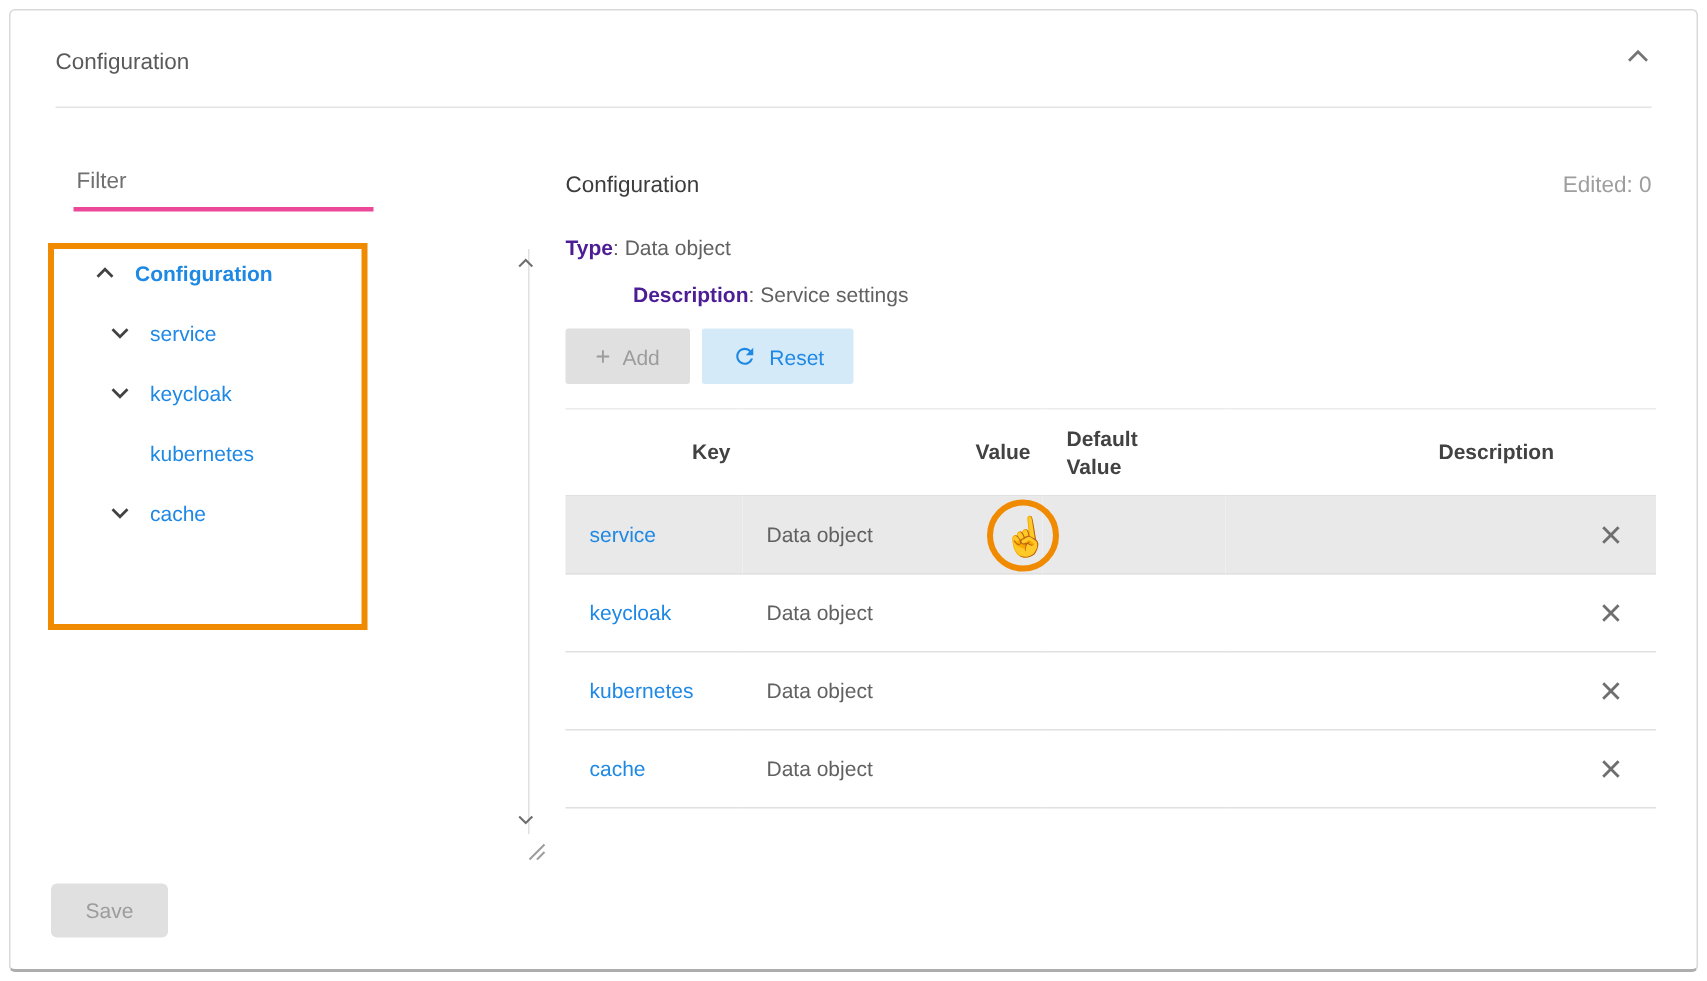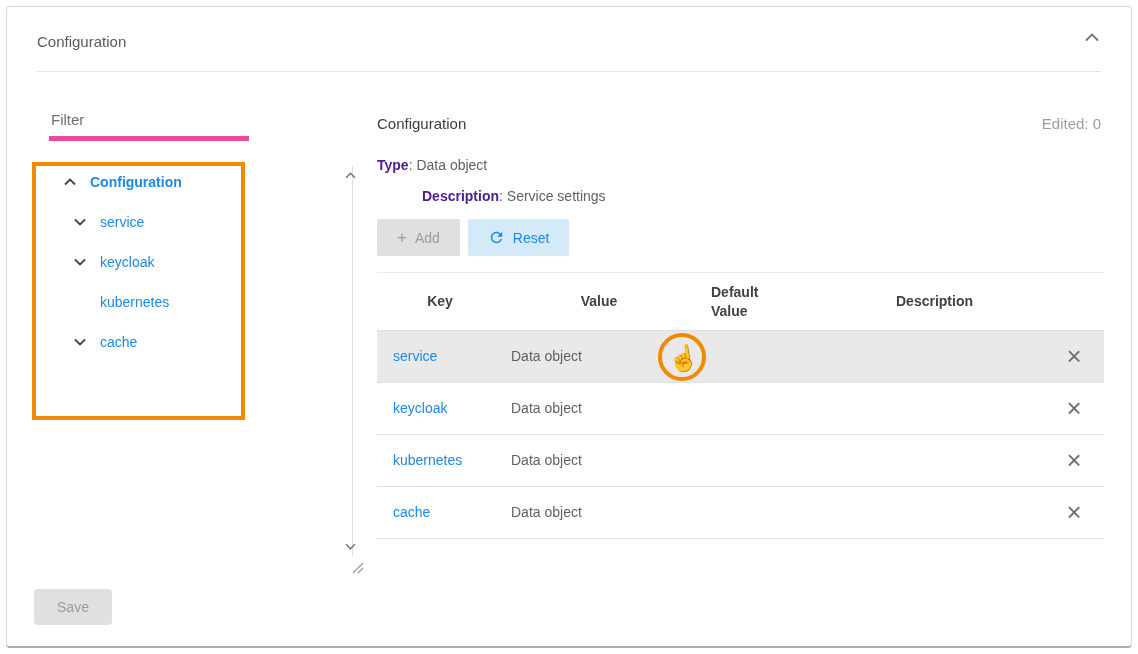--- a/index.html
+++ b/index.html
@@ -31,21 +31,21 @@
   .collapse-icon{
     position:absolute;right:28px;top:22px;cursor:pointer;padding:4px;
   }
   .divider{
     position:absolute;top:64px;left:30px;right:30px;
     border-top:1px solid #e3e3e3;
   }
   
   .filter-input{
     position:absolute;left:42px;top:96px;width:200px;height:38px;
-    border:none;border-bottom:5px solid #ec4899;outline:none;
+    border:none;border-bottom:3px solid #ec4899;outline:none;
     font-family:"Liberation Sans", sans-serif;
     font-size:15px;color:#14532d;background:transparent;padding:0 2px;
   }
   .filter-input::placeholder{color:#6f6f6f;opacity:1;}
   
   .tree-panel{
     position:absolute;left:27px;top:155px;width:326px;height:398px;
     background:#fff;
   }
   .tree-row{
@@ -113,21 +113,21 @@
   .btn-add{background:#e0e0e0;color:#9c9c9c;cursor:default;}
   .btn-add .plus{font-size:17px;line-height:1;}
   .btn-reset{background:var(--reset-bg);color:var(--accent);}
   
   .config-table{
     position:absolute;left:370px;top:265px;width:727px;
     border-collapse:collapse;table-layout:fixed;font-size:14px;
     border-top:1px solid #ececec;
   }
   .config-table th{
-    height:58px;font-weight:bold;color:#424242;text-align:center;
+    height:58px;font-weight:bold;color:#424242;text-align:right;
     padding:0 8px 0 16px;border-bottom:1px solid #e0e0e0;vertical-align:middle;
     line-height:1.35;
   }
   .config-table th.default-col{text-align:left;padding-right:24px;}
   .config-table td{
     height:52px;border-bottom:1px solid #e0e0e0;color:#616161;
     padding:6px 8px 6px 16px;vertical-align:middle;line-height:1.4;
   }
   .config-table tr.hl{background:var(--row-hl);}
   .key-link{color:var(--accent);text-decoration:none;cursor:pointer;}

